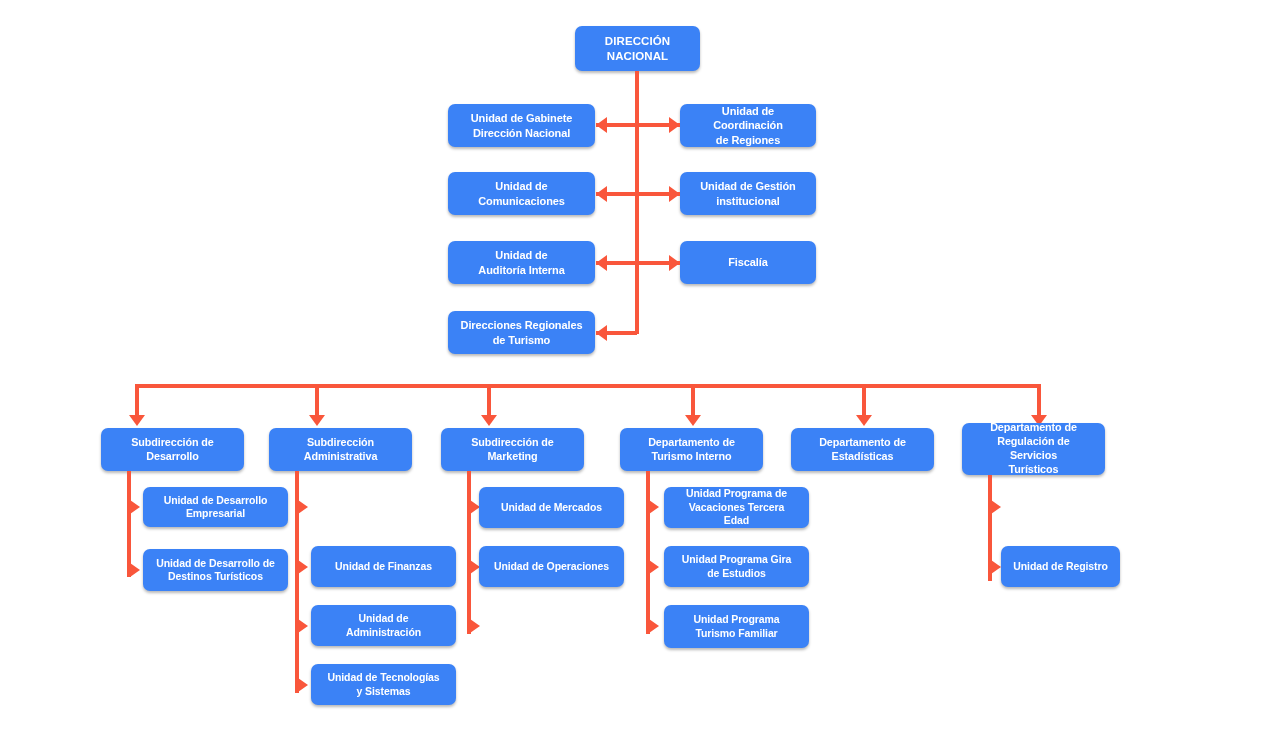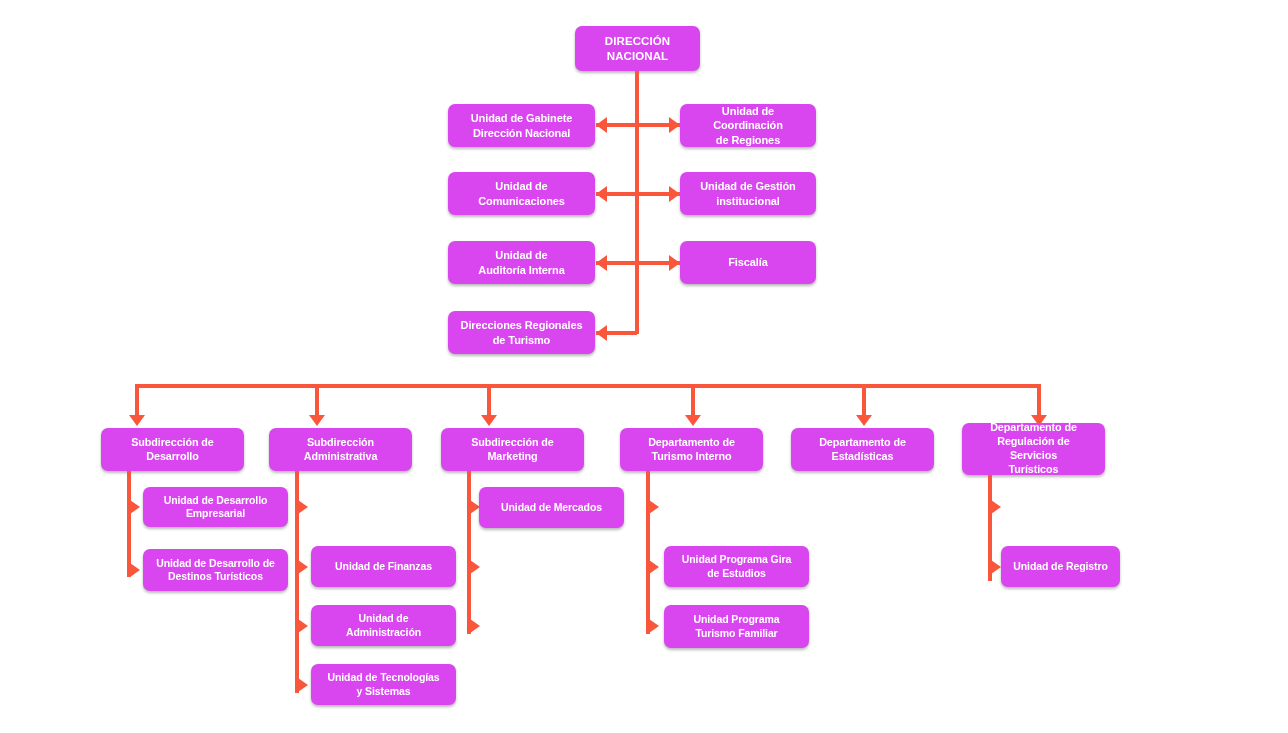--- a/index.html
+++ b/index.html
@@ -10,21 +10,21 @@
     font-family:"Liberation Sans", sans-serif;
     overflow:hidden;
   }
   #chart{
     position:relative;
     width:1288px;height:733px;
   }
   
   .node{
     position:absolute;
-    background:#d946ef;
+    background:#3b82f6;
     color:#ffffff;
     border-radius:7px;
     box-shadow:0 2px 3px rgba(0,0,0,0.28);
     display:flex;
     align-items:center;
     justify-content:center;
     text-align:center;
     font-weight:bold;
     font-size:11px;
     line-height:1.28;
@@ -137,28 +137,31 @@
 y Sistemas</div>
 
   <div class="conn v" style="left:487px;top:384px;height:32px;"></div>
   <div class="arrow down" style="left:481px;top:415px;"></div>
   <div class="node div-main" style="left:441px;top:428px;width:143px;height:43px;">Subdirección de
 Marketing</div>
   <div class="conn v" style="left:467px;top:471px;height:163px;"></div>
   <div class="arrow sm right" style="left:470px;top:500px;"></div>
   <div class="node unit" style="left:479px;top:487px;width:145px;height:41px;">Unidad de Mercados</div>
   <div class="arrow sm right" style="left:470px;top:560px;"></div>
+  <div class="node unit" style="left:479px;top:546px;width:145px;height:41px;">Unidad de Operaciones</div>
   <div class="arrow sm right" style="left:470px;top:619px;"></div>
 
   <div class="conn v" style="left:691px;top:384px;height:32px;"></div>
   <div class="arrow down" style="left:685px;top:415px;"></div>
   <div class="node div-main" style="left:620px;top:428px;width:143px;height:43px;">Departamento de
 Turismo Interno</div>
   <div class="conn v" style="left:646px;top:471px;height:163px;"></div>
   <div class="arrow sm right" style="left:649px;top:500px;"></div>
+  <div class="node unit" style="left:664px;top:487px;width:145px;height:41px;">Unidad  Programa de
+Vacaciones Tercera Edad</div>
   <div class="arrow sm right" style="left:649px;top:560px;"></div>
   <div class="node unit" style="left:664px;top:546px;width:145px;height:41px;">Unidad Programa Gira
 de Estudios</div>
   <div class="arrow sm right" style="left:649px;top:619px;"></div>
   <div class="node unit" style="left:664px;top:605px;width:145px;height:43px;">Unidad Programa
 Turismo Familiar</div>
 
   <div class="conn v" style="left:862px;top:384px;height:32px;"></div>
   <div class="arrow down" style="left:856px;top:415px;"></div>
   <div class="node div-main" style="left:791px;top:428px;width:143px;height:43px;">Departamento de

